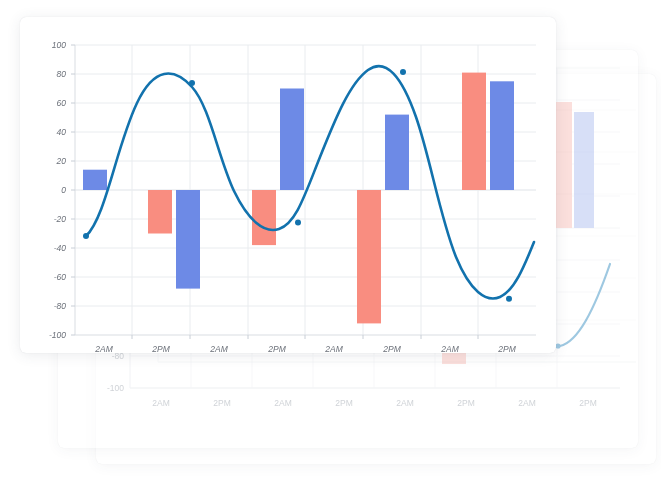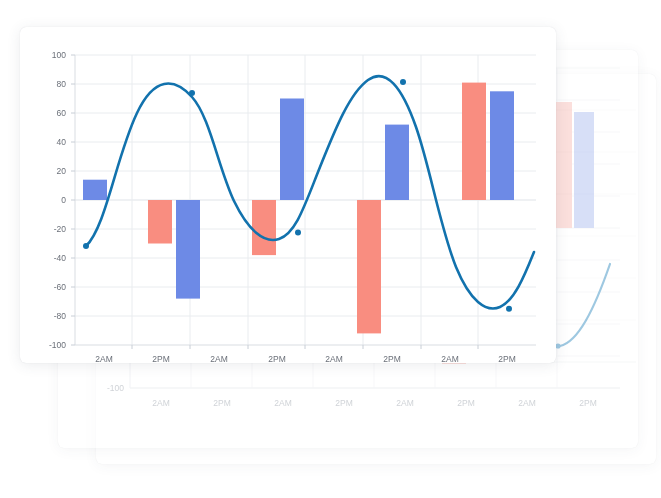--- a/index.html
+++ b/index.html
@@ -21,21 +21,21 @@
   }
   .card-back{
     left:96px;top:74px;width:560px;height:390px;
     opacity:.55;
   }
   .card-mid{
     left:58px;top:50px;width:580px;height:398px;
     opacity:.55;
   }
   .card-front{
-    left:20px;top:27px;width:536px;height:336px;
+    left:20px;top:17px;width:536px;height:336px;font-style:italic;
   }
 
   
   .plot{position:absolute;left:0;top:0;width:100%;height:100%;}
   .plot svg{display:block;width:100%;height:100%;}
 
   .ylabel, .xlabel{
     fill:#6b7079;
     font-family:"Liberation Sans", sans-serif;
     font-size:8.5px;

